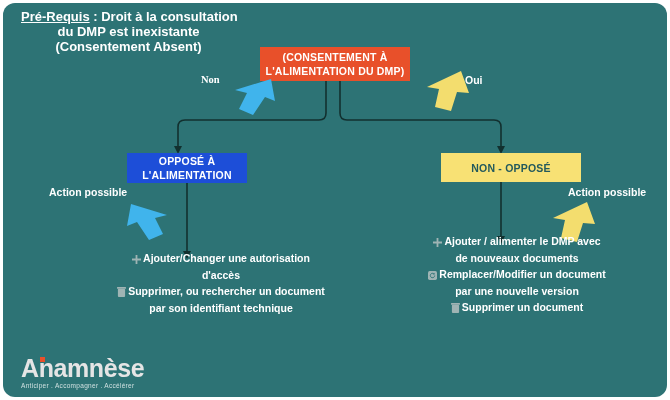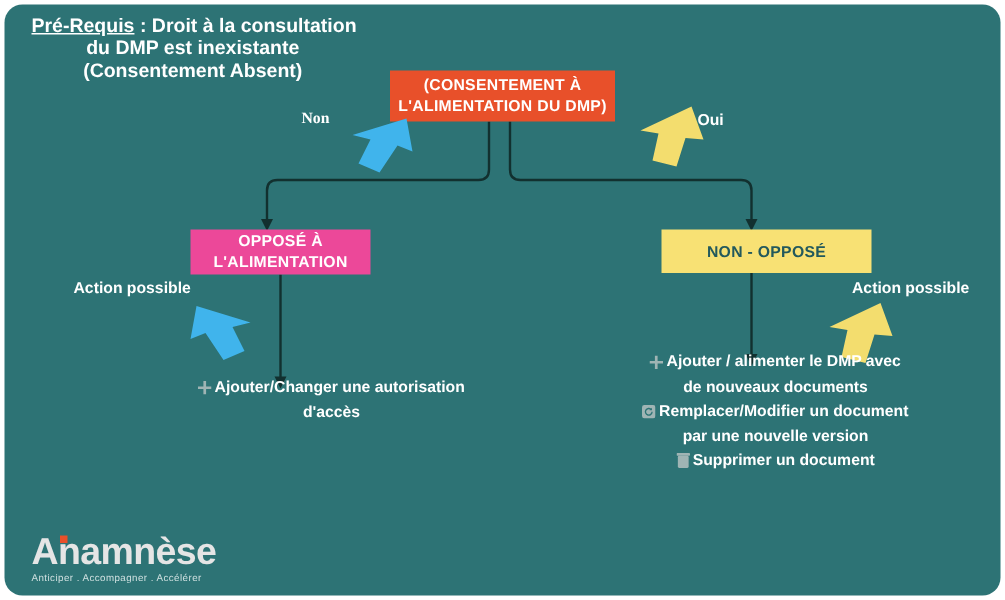--- a/index.html
+++ b/index.html
@@ -66,21 +66,21 @@
     height: 34px;
     background: #e8502a;
     color: #ffffff;
     font-size: 10.5px;
   }
   .node-oppose {
     left: 124px;
     top: 150px;
     width: 120px;
     height: 30px;
-    background: #ec4899;
+    background: #1d4ed8;
     color: #ffffff;
     font-size: 10.5px;
   }
   .node-nonoppose {
     left: 438px;
     top: 150px;
     width: 140px;
     height: 29px;
     background: #f8e174;
     color: #23595c;
@@ -209,20 +209,28 @@
     </svg>
 
     <div class="list list-left">
       <div class="li">
         <span class="ic">
           <svg width="9" height="9" viewBox="0 0 10 10">
               <path d="M4 0h2v4h4v2H6v4H4V6H0V4h4z" fill="#9fb4b4"></path>
             </svg>
         </span><span>Ajouter/Changer une autorisation d'accès</span>
       </div>
+      <div class="li">
+        <span class="ic">
+          <svg width="9" height="10" viewBox="0 0 10 11">
+              <rect x="1" y="2" width="8" height="9" rx="1" fill="#9fb4b4"></rect>
+              <rect x="0" y="0" width="10" height="2" rx="0.6" fill="#9fb4b4"></rect>
+            </svg>
+        </span><span>Supprimer, ou rechercher  un document par son identifiant technique</span>
+      </div>
     </div>
 
     <div class="list list-right">
       <div class="li">
         <span class="ic">
           <svg width="9" height="9" viewBox="0 0 10 10">
               <path d="M4 0h2v4h4v2H6v4H4V6H0V4h4z" fill="#9fb4b4"></path>
             </svg>
         </span><span>Ajouter / alimenter le DMP avec de nouveaux documents</span>
       </div>

